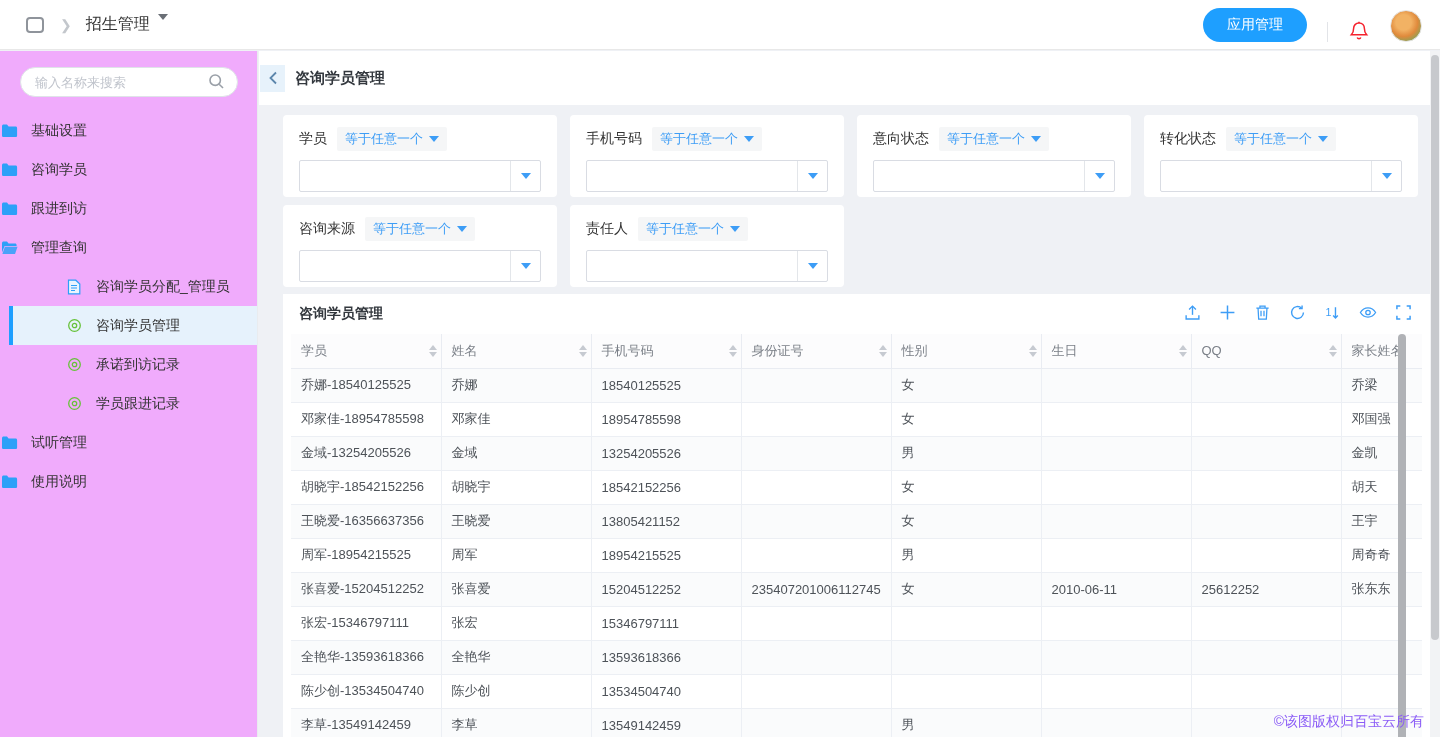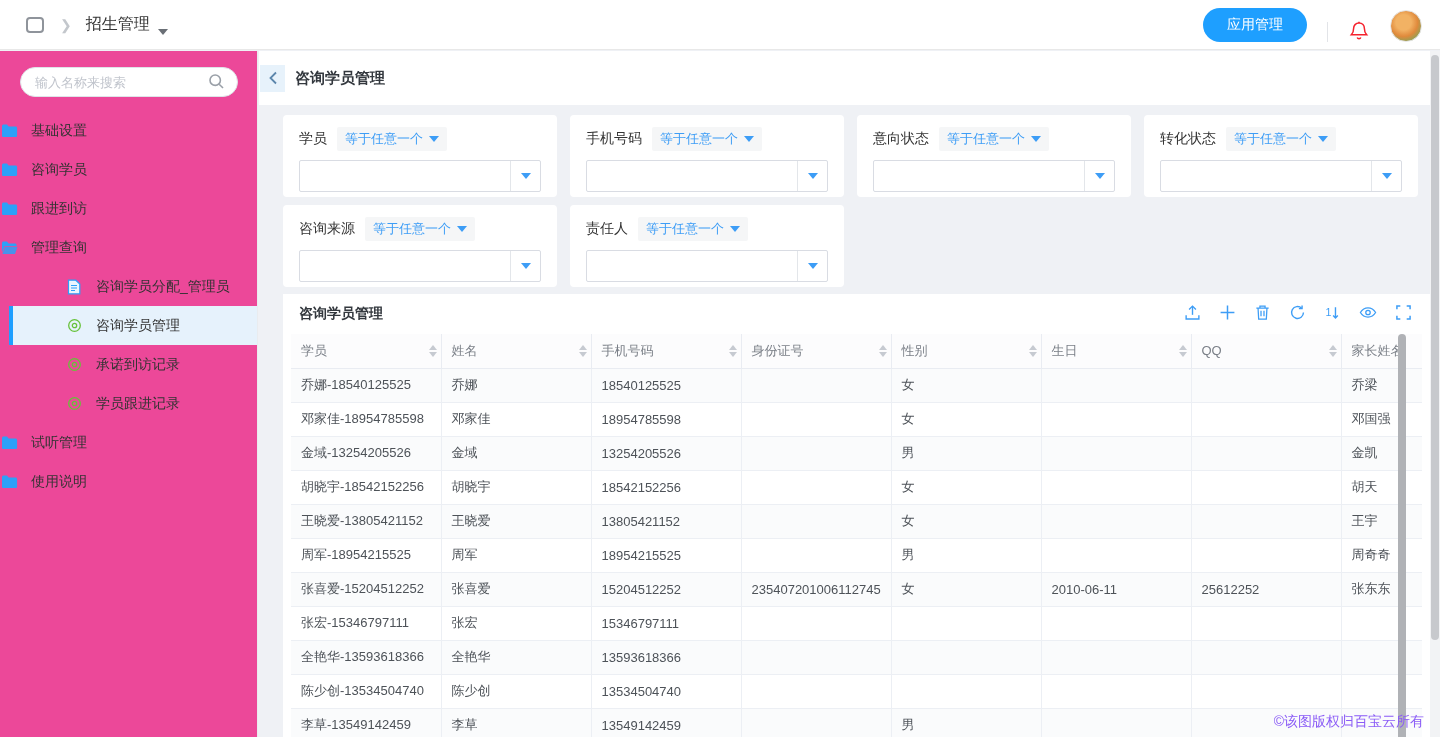--- a/index.html
+++ b/index.html
@@ -3,30 +3,30 @@
 <meta charset="utf-8">
 <style>
   * { box-sizing: border-box; margin:0; padding:0; }
   html,body { width:1440px; height:737px; overflow:hidden; }
   body { font-family:"Liberation Sans","DejaVu Sans",sans-serif; background:#eff1f5; position:relative; font-size:14px; color:#333; }
 
   
   .topbar { height:50px; background:#fff; border-bottom:1px solid #e8e8e8; display:flex; align-items:center; padding:0 18px 0 26px; position:relative; z-index:6; }
   .app-square { width:18px; height:16px; border:2px solid #8f949b; border-radius:4px; }
   .crumb-chev { color:#c3c7cc; font-size:14px; margin:0 14px 0 16px; }
-  .app-title { font-size:16px; color:#333; font-weight:500; display:flex; align-items:flex-end; cursor:pointer; }
+  .app-title { font-size:16px; color:#333; font-weight:500; display:flex; align-items:flex-start; cursor:pointer; }
   .caret-down { width:0; height:0; border-left:5px solid transparent; border-right:5px solid transparent; border-top:6px solid #6a6f76; margin-left:8px; }
   .topbar-right { margin-left:auto; display:flex; align-items:flex-end; }
   .btn-primary { background:#1e9fff; color:#fff; border:none; border-radius:17px; height:34px; padding:0 24px; font-size:14px; cursor:pointer; font-family:inherit; }
   .top-divider { width:1px; height:20px; background:#e2e4e8; margin:0 20px; }
   .bell-wrap { width:22px; height:22px; margin-right:20px; cursor:pointer; }
   .avatar { width:32px; height:32px; border-radius:50%; background:radial-gradient(circle at 42% 38%, #f2b264 0 30%, #e08a3c 55%, #87a356 80%, #5d7a46 100%); border:1px solid #e5e5e5; cursor:pointer; }
 
   
-  .sidebar { position:absolute; top:51px; left:0; bottom:0; width:258px; background:#ec4899; border-right:1px solid #e9ecef; z-index:5; }
+  .sidebar { position:absolute; top:51px; left:0; bottom:0; width:258px; background:#f0abfc; border-right:1px solid #e9ecef; z-index:5; }
   .side-search { margin:16px 20px 10px 20px; position:relative; }
   .side-search input { width:218px; height:30px; border:1px solid #dfe3e8; border-radius:16px; padding:0 34px 0 14px; font-size:13px; color:#333; outline:none; font-family:inherit; }
   .side-search input::placeholder { color:#c0c4cc; }
   .side-search .s-icon { position:absolute; right:12px; top:6px; }
   .side-menu { padding-top:4px; }
   .side-item { height:39px; display:flex; align-items:center; cursor:pointer; position:relative; font-size:14px; color:#333; }
   .side-item.child { padding-left:56px;margin-left:9px; }
   .side-item .mi { display:inline-flex; width:18px; justify-content:center; margin-right:13px; }
   .side-item.selected { background:#e6f2fc; }
   .side-item.selected::before { content:""; position:absolute; left:0; top:0; bottom:0; width:4px; background:#1e9fff; }
@@ -467,21 +467,21 @@
               <td>胡晓宇-18542152256</td>
               <td>胡晓宇</td>
               <td>18542152256</td>
               <td></td>
               <td>女</td>
               <td></td>
               <td></td>
               <td>胡天</td>
             </tr>
             <tr class="odd">
-              <td>王晓爱-13805421152</td>
+              <td>王晓爱-16356637356</td>
               <td>王晓爱</td>
               <td>13805421152</td>
               <td></td>
               <td>女</td>
               <td></td>
               <td></td>
               <td>王宇</td>
             </tr>
             <tr class="even">
               <td>周军-18954215525</td>

